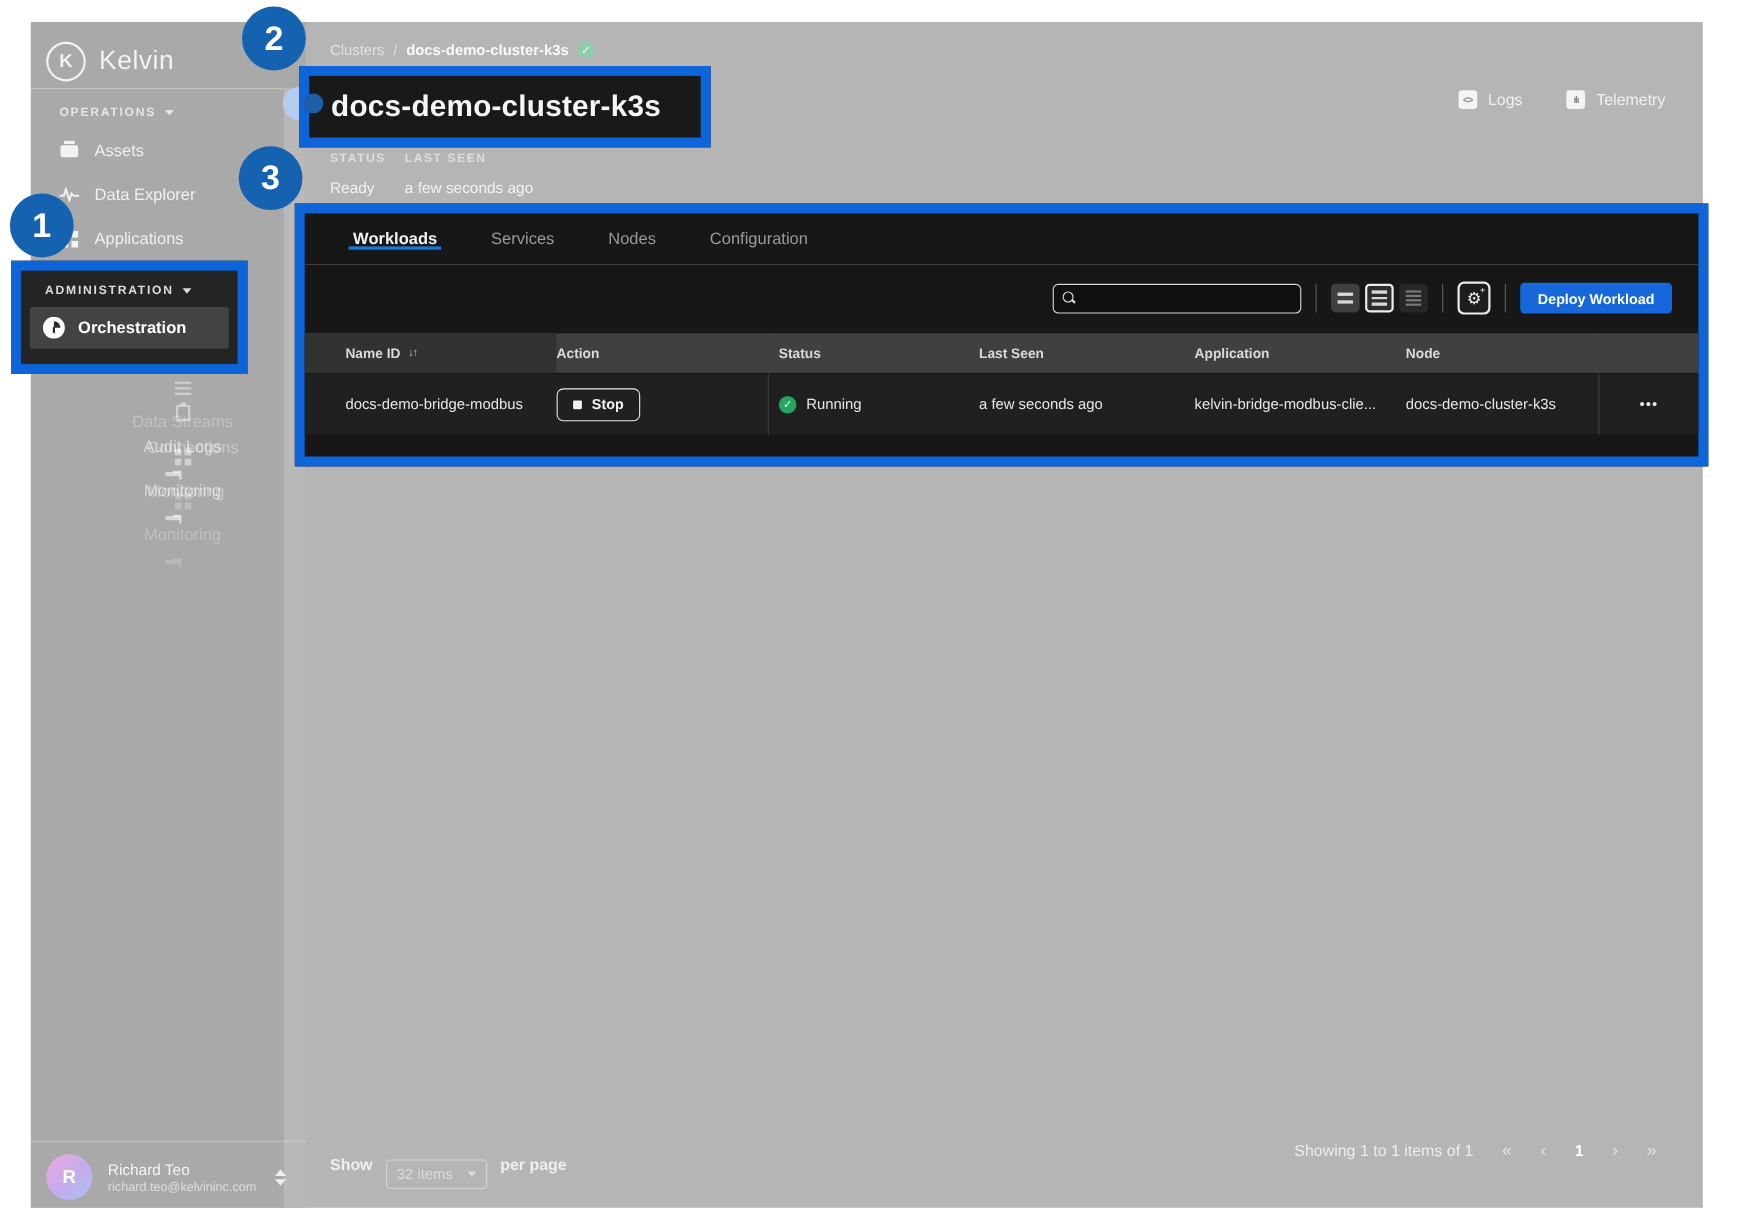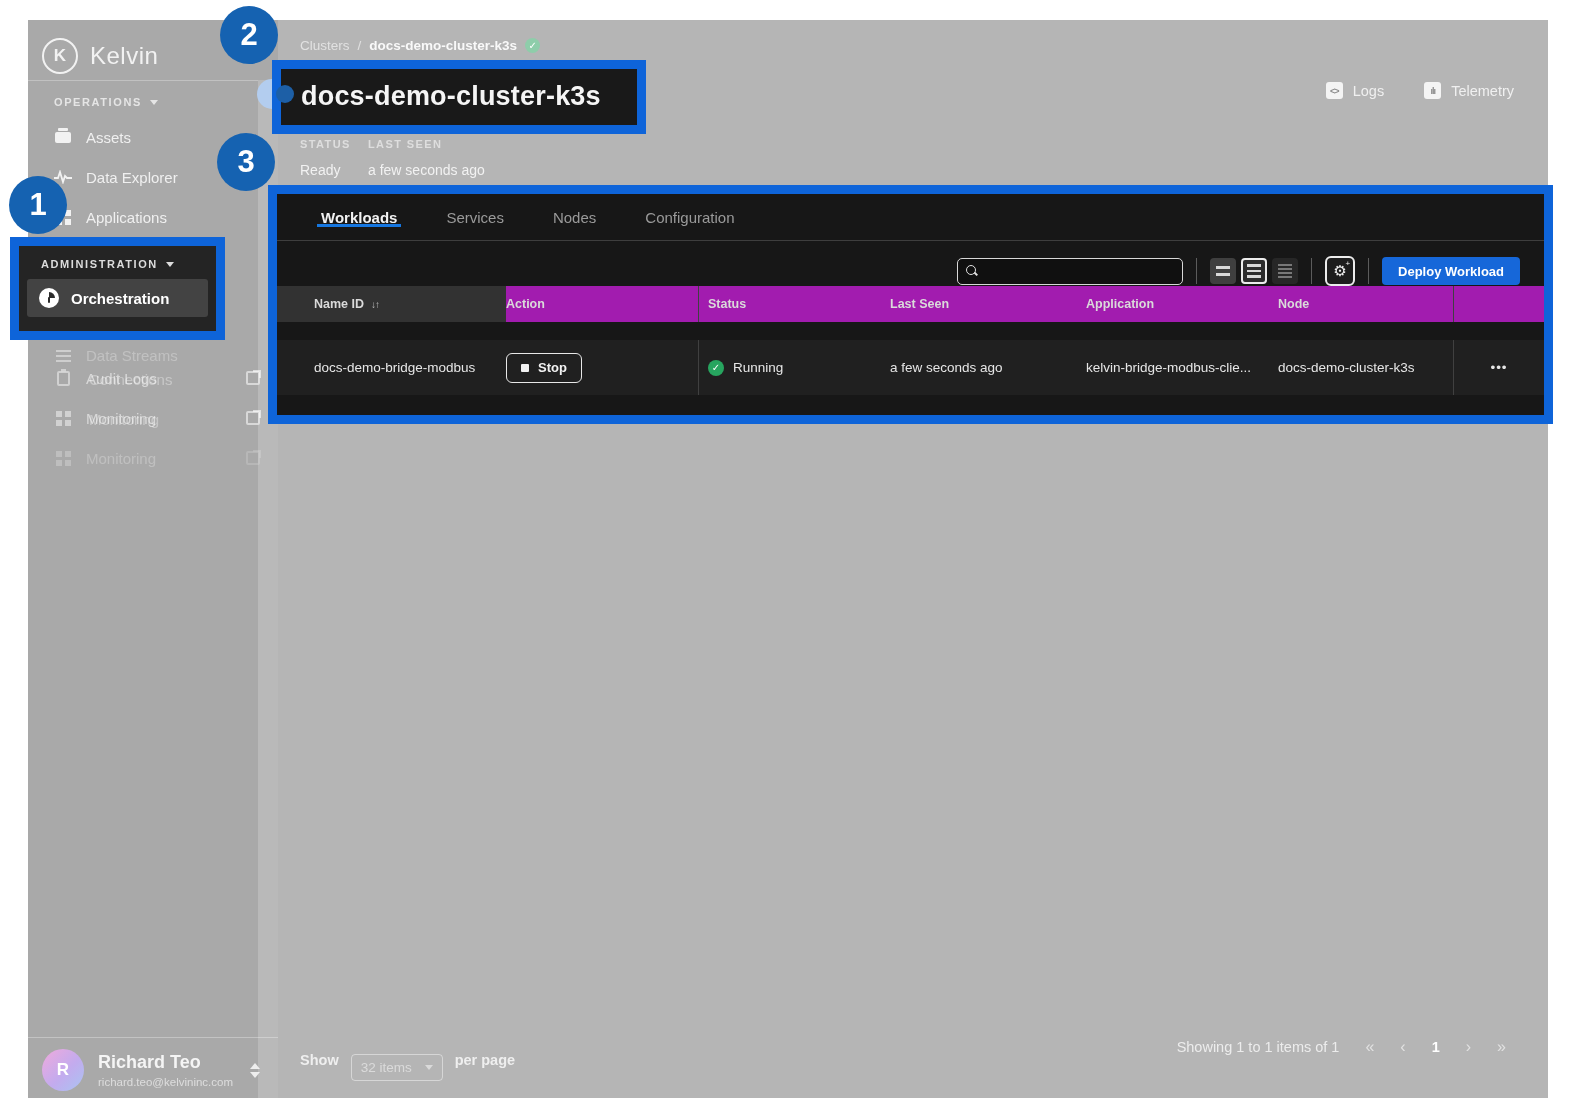--- a/index.html
+++ b/index.html
@@ -28,33 +28,33 @@
       linear-gradient(rgba(255,255,255,.85),rgba(255,255,255,.85)) 0 9px/6px 6px no-repeat,
       linear-gradient(rgba(255,255,255,.85),rgba(255,255,255,.85)) 9px 9px/6px 6px no-repeat; }
   .ico-lines { width:15px; height:13px; background:
       linear-gradient(rgba(255,255,255,.85),rgba(255,255,255,.85)) 0 1px/15px 2px no-repeat,
       linear-gradient(rgba(255,255,255,.85),rgba(255,255,255,.85)) 0 6px/15px 2px no-repeat,
       linear-gradient(rgba(255,255,255,.85),rgba(255,255,255,.85)) 0 11px/15px 2px no-repeat; }
   .ico-clip { position:relative; width:13px; height:15px; border:2px solid rgba(255,255,255,.85); border-radius:2px; }
   .ico-clip::before { content:""; position:absolute; left:2px; top:-4px; width:5px; height:3px; background:rgba(255,255,255,.85); }
 
   
-  .g-row { position:absolute; left:0; width:250px; height:24px; display:flex; align-items:center; gap:14px; padding-left:26px; font-size:15px; color:#fff; }
+  .g-row { position:absolute; left:0; width:250px; height:24px; display:flex; align-items:center; gap:14px; padding-left:26px; font-size:15px; color:#fff;flex-direction:column; }
   .g-label-wrap { position:relative; flex:1; }
   .g-primary { opacity:.55; }
   .g-overlay { position:absolute; left:3px; top:1px; opacity:.35; filter:blur(.4px); }
   .g-ext { margin-right:18px; width:14px; height:14px; border:2px solid rgba(255,255,255,.55); border-radius:2px; position:relative; }
   .g-ext::after { content:""; position:absolute; right:-3px; top:-3px; width:6px; height:6px; border-top:2px solid rgba(255,255,255,.6); border-right:2px solid rgba(255,255,255,.6); }
 
   
   .user-divider { position:absolute; left:0; top:1017px; width:250px; height:1px; background:rgba(255,255,255,.3); }
   .user { position:absolute; left:0; top:1022px; width:250px; height:56px; display:flex; align-items:center; }
   .avatar { width:42px; height:42px; border-radius:50%; margin-left:14px; background:linear-gradient(135deg,#f0aadc 0%,#c3abee 55%,#a9c4f2 100%); display:flex; align-items:center; justify-content:center; color:#fff; font-size:17px; font-weight:bold; }
   .user-meta { margin-left:14px; }
-  .user-name { font-size:18px; font-weight:bold; color:rgba(255,255,255,.88); }
+  .user-name { font-size:14px; font-weight:normal; color:rgba(255,255,255,.88); }
   .user-email { font-size:11.5px; color:rgba(255,255,255,.6); margin-top:3px; }
   .user-caret { margin-left:auto; margin-right:18px; display:flex; flex-direction:column; gap:3px; }
   .user-caret i { display:block; width:0; height:0; border-left:5px solid transparent; border-right:5px solid transparent; }
   .caret-up { border-bottom:6px solid rgba(255,255,255,.8); }
   .caret-dn { border-top:6px solid rgba(255,255,255,.8); }
 
   
   .breadcrumb { position:absolute; left:272px; top:18px; display:flex; align-items:center; gap:8px; font-size:13.5px; color:rgba(255,255,255,.6); }
   .bc-current { color:rgba(255,255,255,.92); font-weight:bold; }
   .bc-check { width:15px; height:15px; border-radius:50%; background:#8ecdaa; color:#fff; font-size:10px; display:flex; align-items:center; justify-content:center; }
@@ -106,21 +106,21 @@
   .density { display:flex; gap:5px; }
   .dbtn { width:26px; height:26px; border-radius:4px; display:flex; flex-direction:column; align-items:center; justify-content:center; }
   .dbtn i { display:block; width:14px; background:#d9d9d9; }
   .d1 { background:#3f3f3f; } .d1 i { height:3px; margin:2px 0; }
   .d2 { background:#2d2d2d; border:2px solid #ececec; } .d2 i { height:2.5px; margin:1.5px 0; }
   .d3 { background:#272727; } .d3 i { height:2px; margin:1px 0; background:#787878; }
   .gearbtn { width:30px; height:30px; border:2px solid #ececec; border-radius:6px; background:#1d1d1d; color:#f0f0f0; display:flex; align-items:center; justify-content:center; font-size:15px; position:relative; }
   .gearbtn sup { position:absolute; right:3px; top:1px; font-size:8px; }
   .deploy { height:28px; padding:0 16px; background:#1667d9; border:none; border-radius:4px; color:#fff; font-size:13px; font-weight:bold; font-family:"Liberation Sans",sans-serif; }
   .thead, .trow { position:absolute; left:0; right:0; display:grid; grid-template-columns:229px 192px 192px 196px 192px 175px 1fr; }
-  .thead { top:92px; height:36px; background:#a21caf; }
+  .thead { top:109px; height:36px; background:#404040; }
   .thead .cell { display:flex; align-items:center; font-size:12.5px; font-weight:bold; color:#dadada; }
   .cell.first { padding-left:37px; }
   .thead .cell.first { background:#323232; }
   .cell.sep-l { border-left:1px solid #404040; }
   .sort { display:inline-flex; margin-left:7px; font-size:10px; color:#bdbdbd; letter-spacing:-1px; font-weight:normal; }
   .trow { top:146px; height:55px; background:#202020; }
   .trow .cell { display:flex; align-items:center; font-size:13.5px; color:#e6e6e6; }
   .stopbtn { height:30px; width:76px; border:1.5px solid #e8e8e8; border-radius:6px; background:transparent; color:#f2f2f2; font-size:13px; font-weight:bold; display:flex; align-items:center; justify-content:center; gap:9px; font-family:"Liberation Sans",sans-serif; }
   .stop-sq { width:8px; height:8px; background:#f2f2f2; border-radius:1px; }
   .run-dot { width:16px; height:16px; border-radius:50%; background:#27a55f; color:#fff; font-size:10px; display:flex; align-items:center; justify-content:center; margin-right:9px; }

